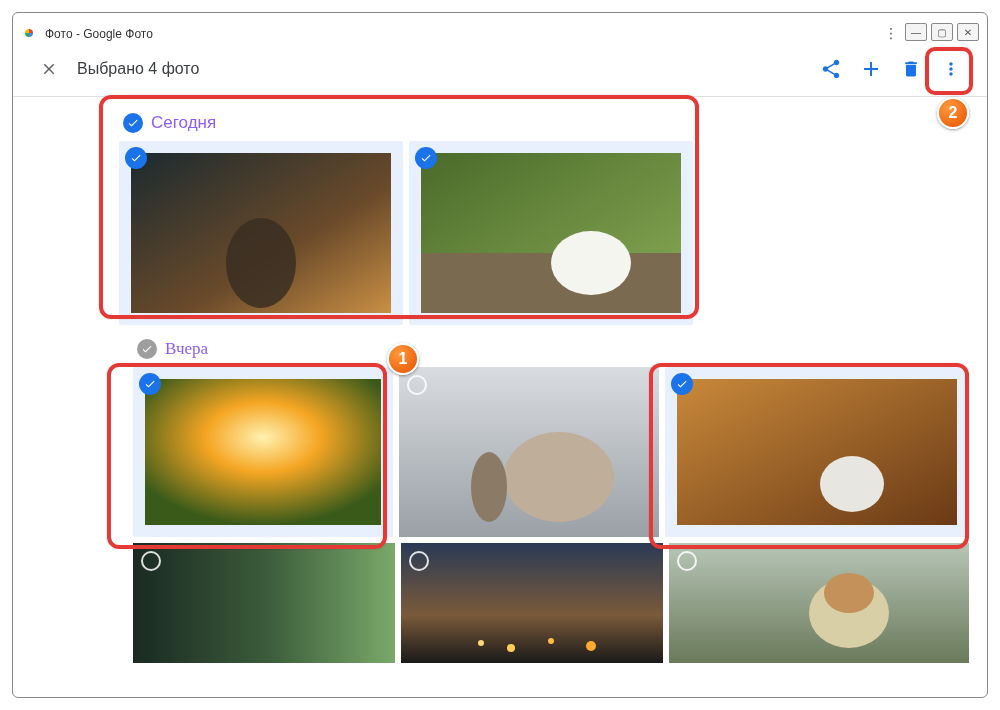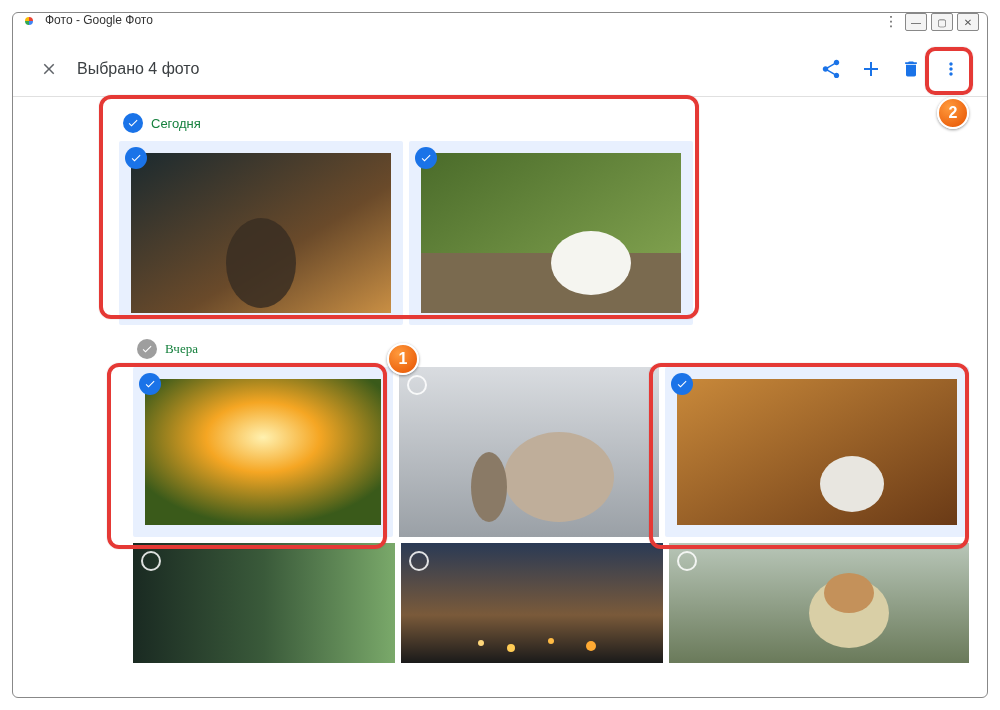--- a/index.html
+++ b/index.html
@@ -1,36 +1,36 @@
 <!DOCTYPE html>
 <html><head>
 <meta charset="utf-8">
 <style>
   * { box-sizing: border-box; margin: 0; padding: 0; }
   body { font-family: Arial, 'Helvetica Neue', sans-serif; background: #fff; width: 1000px; height: 710px; overflow: hidden; position: relative; }
   .outer { border: 1px solid #888; border-radius: 6px; margin: 12px; height: 686px; position: relative; background: #fff; overflow: hidden; }
 
   
-  .titlebar { height: 28px; display: flex; align-items: flex-start; padding: 0 8px; }
+  .titlebar { height: 28px; display: flex; align-items: flex-end; padding: 0 8px; }
   .titlebar .app-icon { width: 16px; height: 16px; margin-right: 8px; }
   .titlebar .title-text { font-size: 12px; color: #333; flex: 1; }
   .titlebar .winbtn { width: 22px; height: 18px; border: 1px solid #888; margin-left: 4px; display: inline-flex; align-items: center; justify-content: center; font-size: 10px; color: #555; border-radius: 2px; background: #f4f4f4; }
   .titlebar .menu-dots { width: 20px; text-align: center; color: #555; font-size: 14px; }
 
   
   .actionbar { height: 56px; display: flex; align-items: center; padding: 0 16px; border-bottom: 1px solid #e0e0e0; }
   .actionbar .close-x { width: 40px; height: 40px; display: flex; align-items: center; justify-content: center; color: #5f6368; font-size: 20px; cursor: pointer; }
   .actionbar .sel-text { font-size: 16px; color: #3c4043; margin-left: 8px; }
   .actionbar .spacer { flex: 1; }
   .iconbtn { width: 40px; height: 40px; display: inline-flex; align-items: center; justify-content: center; color: #1a73e8; cursor: pointer; border-radius: 50%; }
 
   
   .content { padding: 12px 18px 0 18px; position: relative; }
 
-  .group-header { display: flex; align-items: center; margin: 4px 0 8px 12px; font-size: 13px; color: #15803d; }
+  .group-header { display: flex; align-items: center; margin: 4px 0 8px 12px; font-size: 17px; color: #8b5cf6; }
   .check { width: 20px; height: 20px; border-radius: 50%; background: #1a73e8; display: inline-flex; align-items: center; justify-content: center; margin-right: 8px; }
   .check.gray { background: #9e9e9e; }
   .check svg { width: 12px; height: 12px; }
   .ring { width: 20px; height: 20px; border-radius: 50%; border: 2px solid rgba(255,255,255,0.85); display: inline-block; position: absolute; top: 8px; left: 8px; }
 
   .row { display: flex; gap: 6px; margin-left: 8px; flex-wrap: nowrap; }
   .thumb-wrap { position: relative; }
   .thumb-selected { padding: 12px; background: #e8f0fe; border-radius: 2px; }
   .thumb { position: relative; display: block; }
   .thumb .sel-badge { position: absolute; top: -6px; left: -6px; width: 22px; height: 22px; border-radius: 50%; background: #1a73e8; display: flex; align-items: center; justify-content: center; z-index: 2; }

